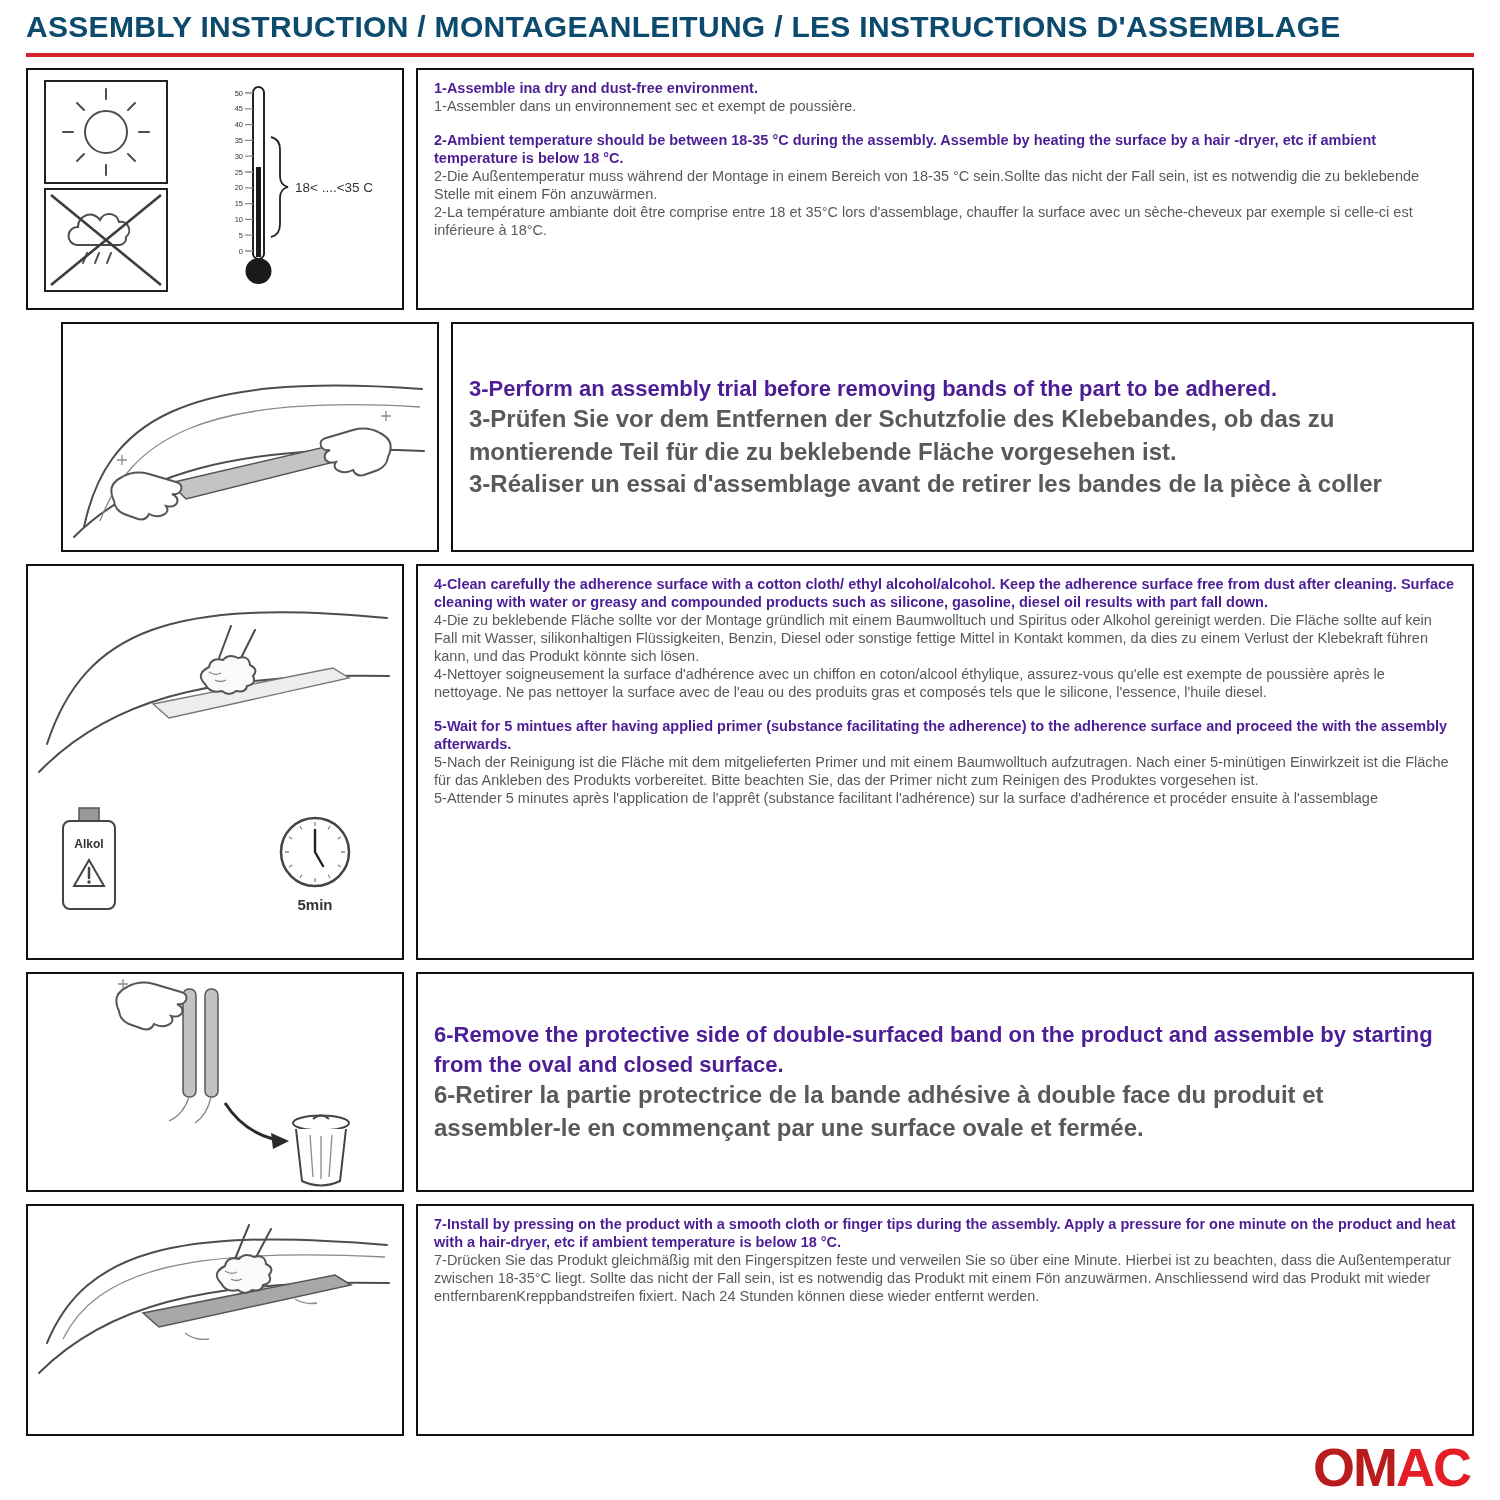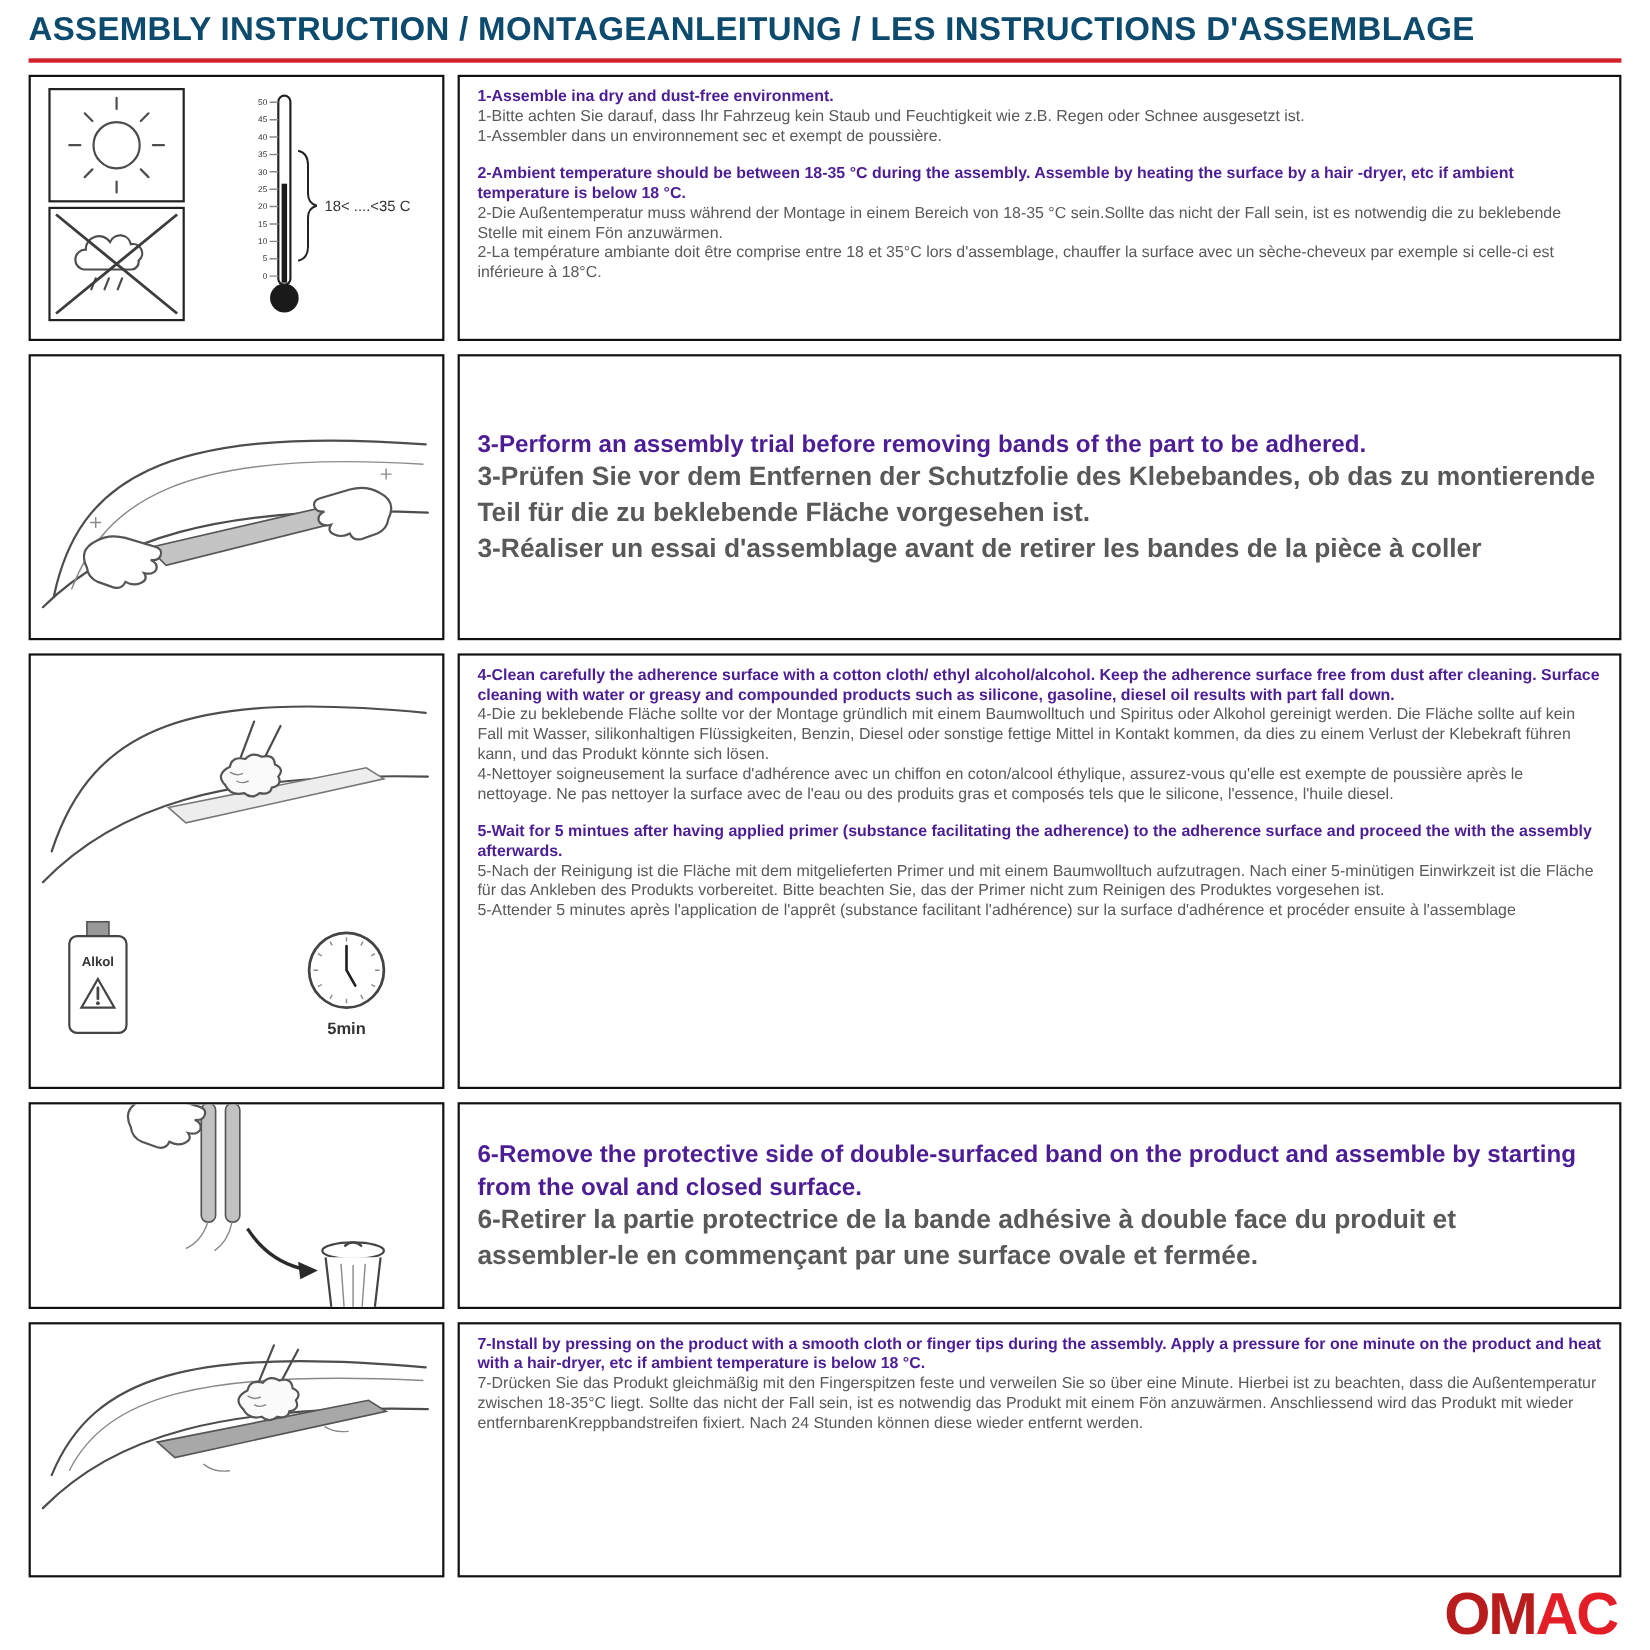--- a/index.html
+++ b/index.html
@@ -7,22 +7,22 @@
     font-family:"Liberation Sans", sans-serif; }
   .page { position:relative; width:1500px; height:1500px; padding:10px 26px 0 26px; }
   .title { color:#0c4a6e; font-weight:bold; font-size:30px; letter-spacing:.3px;
     padding-bottom:9px; border-bottom:4px solid #d2232a; margin-bottom:11px; }
   .rows { display:flex; flex-direction:column; gap:12px; }
   .row { display:flex; gap:12px; }
   .illus { width:378px; flex:0 0 378px; border:2px solid #111; background:#fff;
     display:flex; align-items:center; justify-content:center; overflow:hidden; }
   .textbox { flex:1; border:2px solid #111; padding:10px 16px; color:#58595b; overflow:hidden; }
   .textbox.center { display:flex; flex-direction:column; justify-content:center; }
-  .r1 { height:242px; } .r2 { height:260px; } .r3 { height:396px; }
-  .r4 { height:188px; } .r5 { height:232px; }
+  .r1 { height:242px; } .r2 { height:230px;margin-left:35px; } .r3 { height:396px; }
+  .r4 { height:220px; } .r5 { height:232px; }
   p.t { font-size:14.5px; line-height:1.24; }
   p.b { font-size:14.5px; line-height:1.24; font-weight:bold; color:#4c1d95; }
   .bigtxt p.t { font-size:24px; line-height:1.35;font-weight:bold; }
   .bigtxt p.b { font-size:22px; line-height:1.35; }
   .gap { height:16px; }
   .logo { position:absolute; right:30px; bottom:6px; font-weight:bold;
     font-size:54px; letter-spacing:-2px; line-height:1; }
   .logo .dark { color:#b91c1c; } .logo .red { color:#e31e26; }
   svg { display:block; }
   .ln { stroke:#4d4d4d; stroke-width:2; fill:none; stroke-linecap:round; }
@@ -71,21 +71,20 @@
             <text class="svgtxt" x="204" y="146.9" font-size="7.5" text-anchor="end">10</text>
             <text class="svgtxt" x="204" y="162.7" font-size="7.5" text-anchor="end">5</text>
             <text class="svgtxt" x="204" y="178.5" font-size="7.5" text-anchor="end">0</text>
             <path d="M232,62 q9,2 9,13 l0,26 q0,9 8,11 q-8,2 -8,11 l0,26 q0,11 -9,13" stroke="#222" stroke-width="1.8" fill="none"></path>
             <text class="svgtxt" x="256" y="117" font-size="13.5">18&lt; ....&lt;35 C</text>
           </g>
         </svg>
       </div>
       <div class="textbox">
         <p class="b">1-Assemble ina dry and dust-free environment.</p>
-        <p class="t">1-Bitte achten Sie darauf, dass Ihr Fahrzeug kein Staub und Feuchtigkeit wie z.B. Regen oder Schnee ausgesetzt ist.</p>
         <p class="t">1-Assembler dans un environnement sec et exempt de poussière.</p>
         <div class="gap"></div>
         <p class="b">2-Ambient temperature should be between 18-35 °C  during the assembly. Assemble by heating the surface by a hair -dryer, etc if ambient temperature is below 18 °C.</p>
         <p class="t">2-Die Außentemperatur muss während der Montage in einem Bereich von 18-35 °C  sein.Sollte das nicht der Fall sein, ist es notwendig die zu beklebende Stelle mit einem Fön anzuwärmen.</p>
         <p class="t">2-La température ambiante doit être comprise entre 18 et 35°C lors d'assemblage, chauffer la surface avec un sèche-cheveux par exemple si celle-ci est inférieure à 18°C.</p>
       </div>
     </div>
 
     <div class="row r2">
       <div class="illus">

